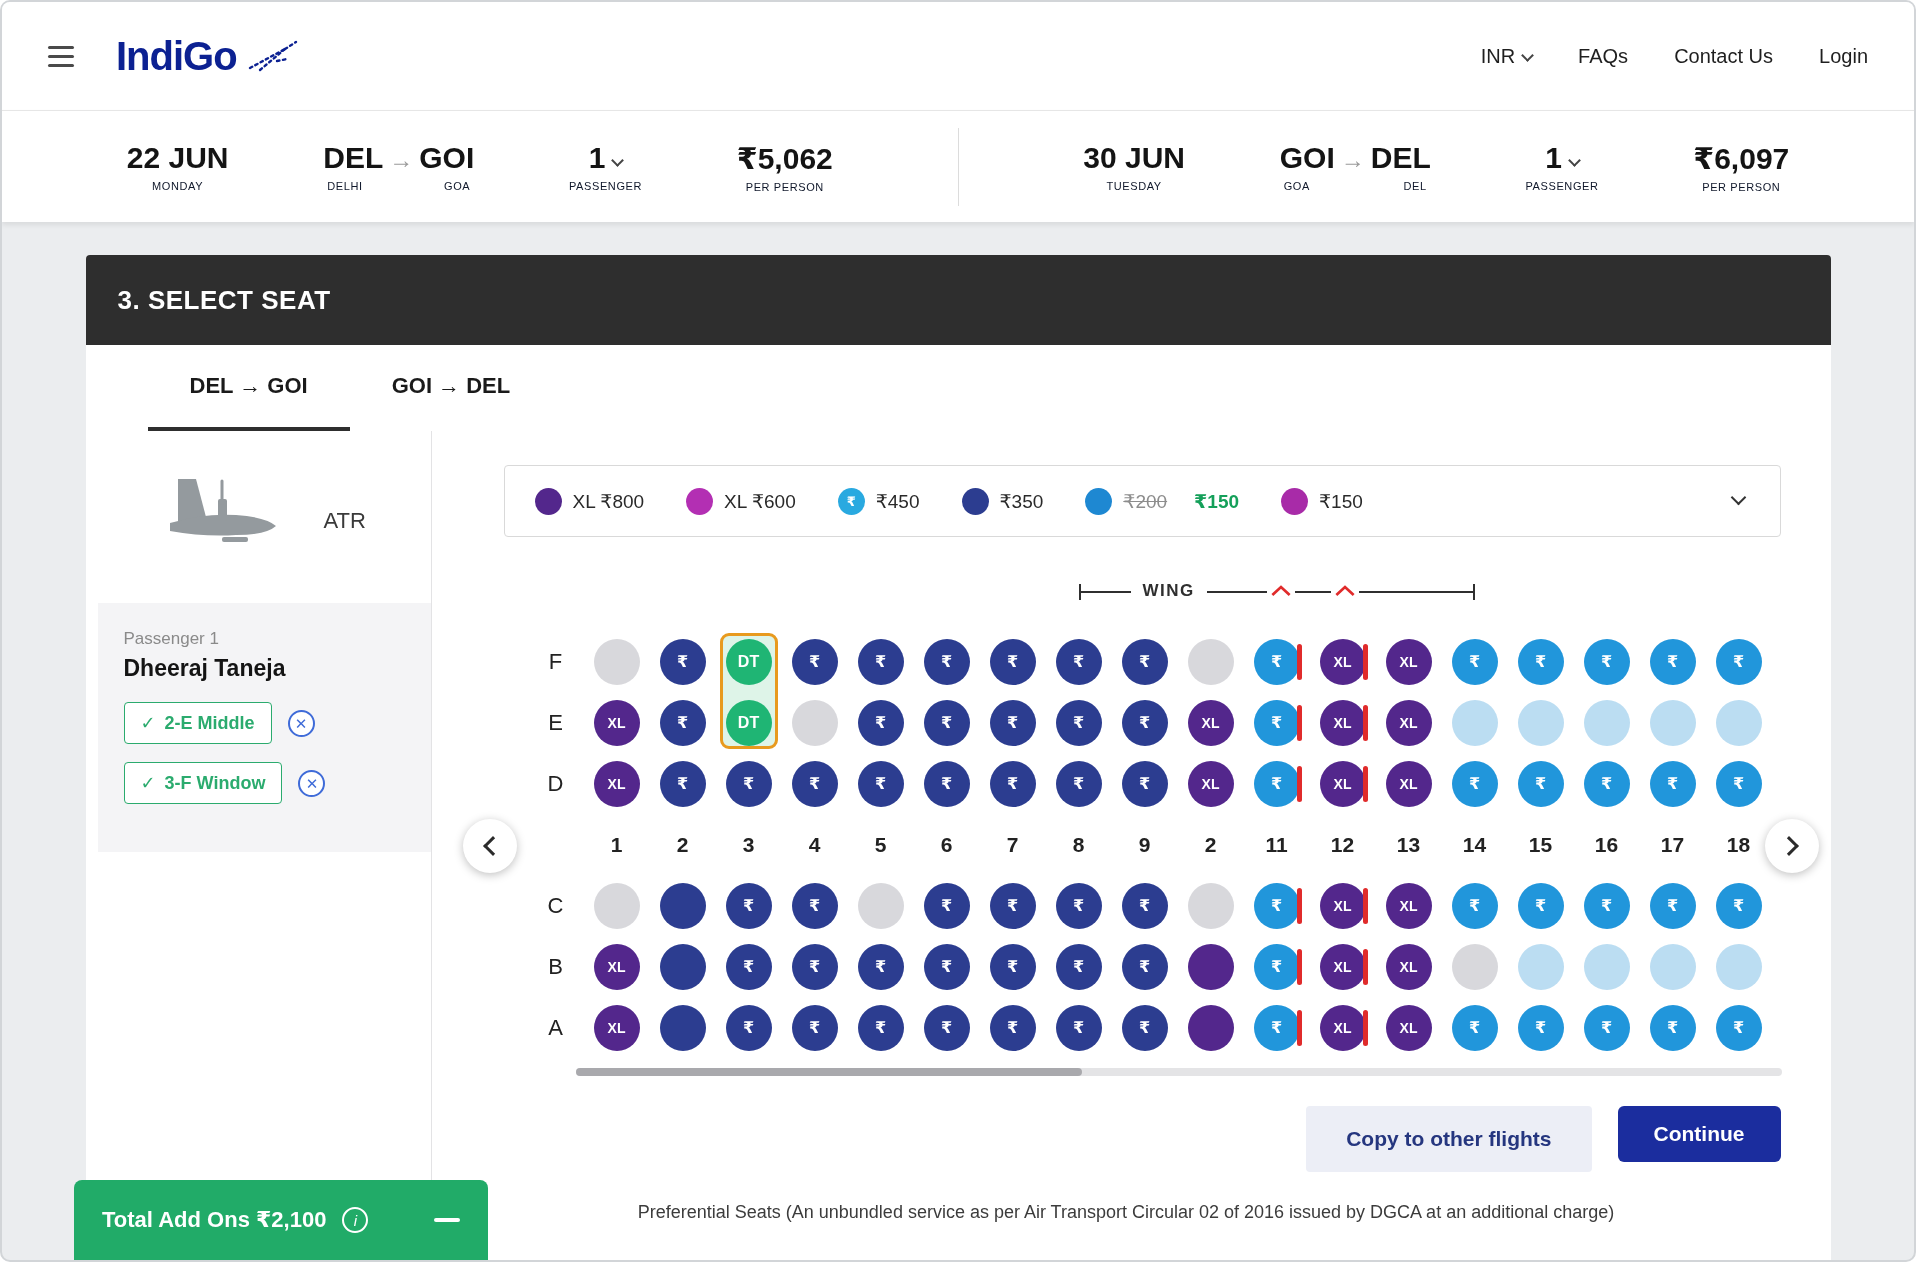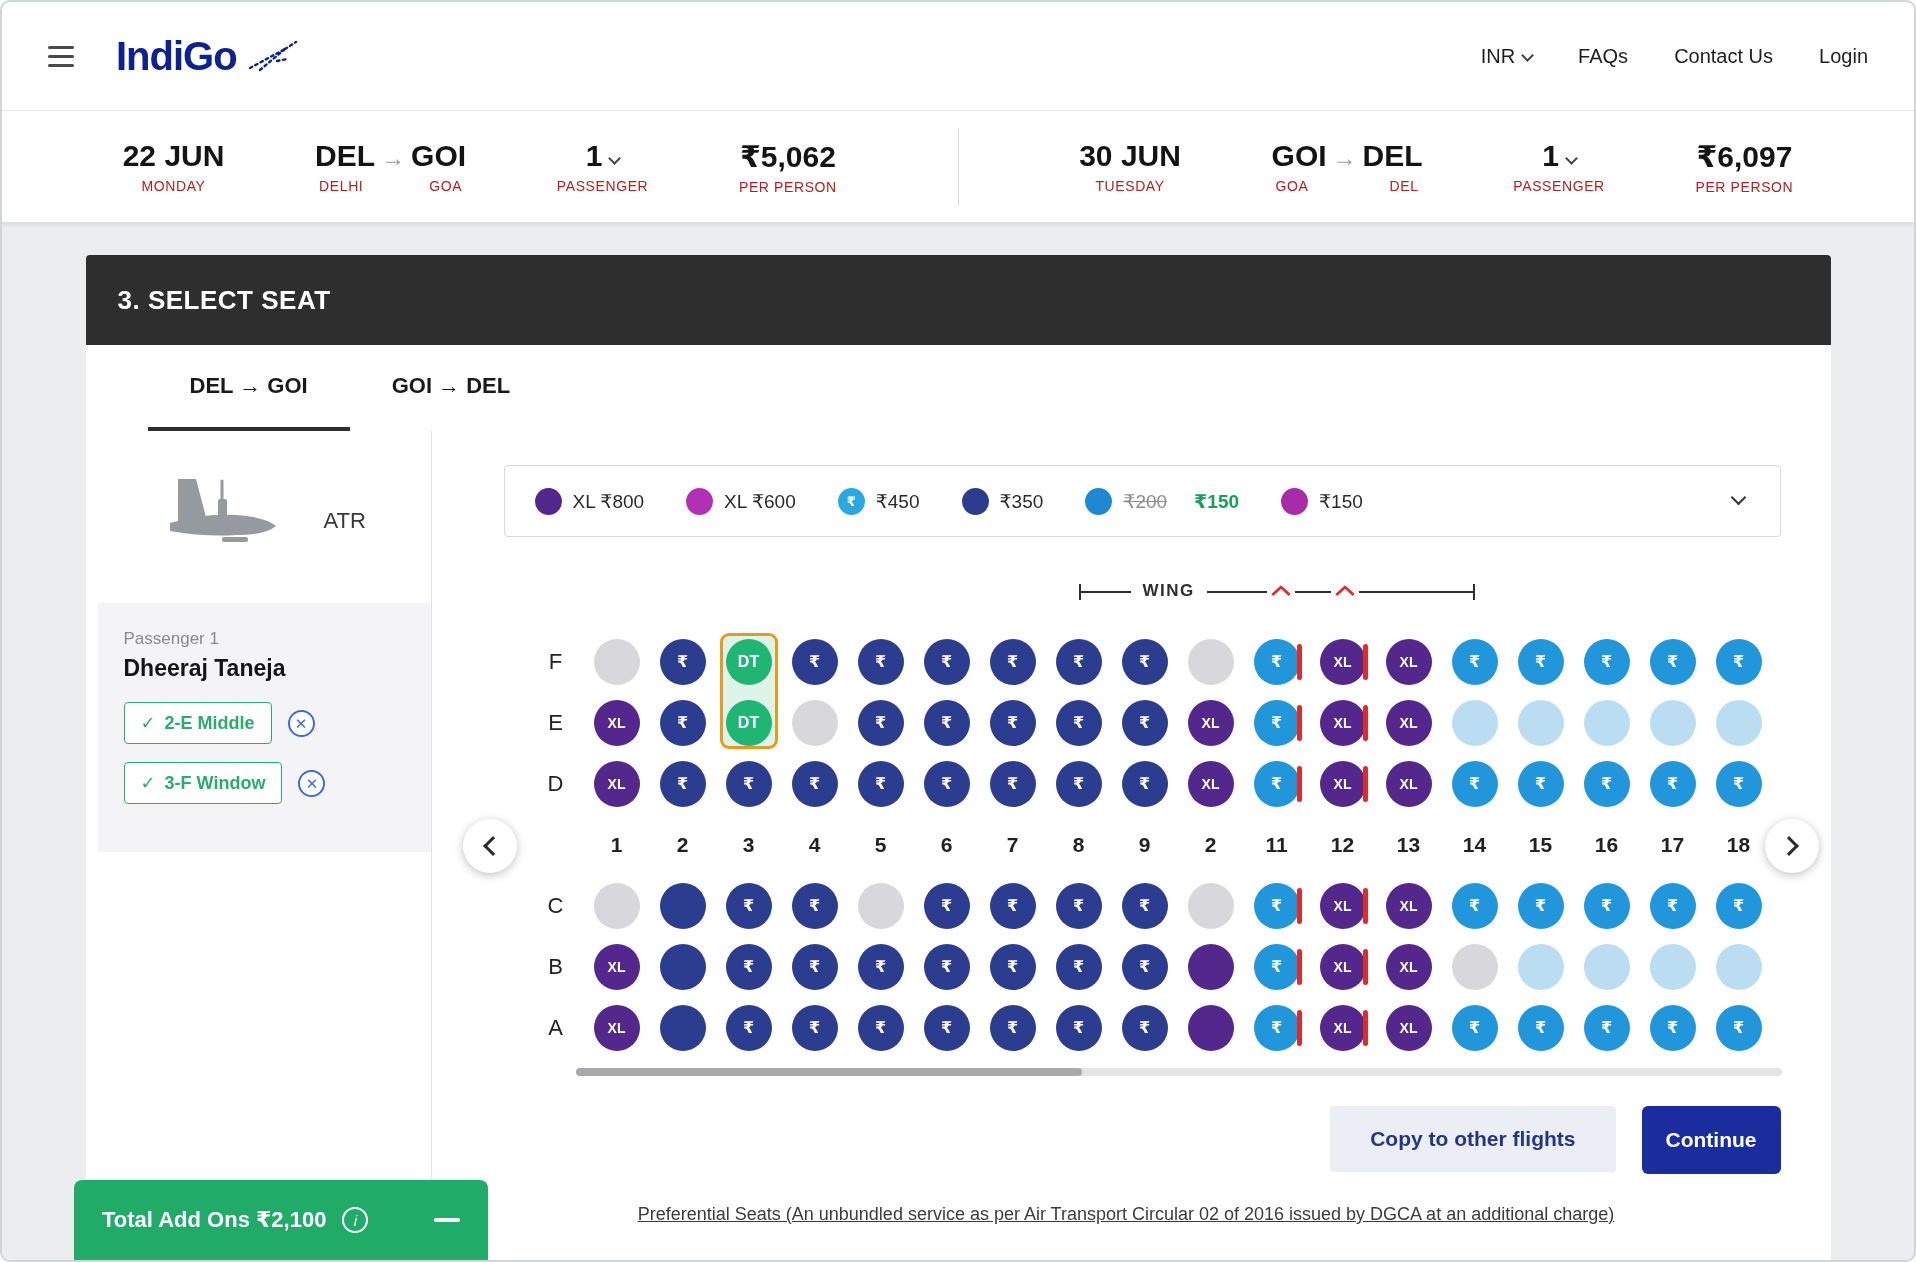--- a/index.html
+++ b/index.html
@@ -17,21 +17,21 @@
   .top-nav > * { cursor:pointer; }
   .chev { display:inline-block; width:9px; height:9px; border-right:2px solid #444; border-bottom:2px solid #444;
           transform:rotate(45deg); margin-left:8px; vertical-align:3px; }
 
   
   .flight-bar { height:112px; background:#fff; border-top:1px solid #e6e6e6; box-shadow:0 3px 5px rgba(0,0,0,.08);
                 display:flex; align-items:center; flex-shrink:0; position:relative; z-index:2; }
   .segment { flex:1; display:flex; align-items:center; justify-content:space-evenly; padding:0 30px; }
   .fb-group { text-align:center; }
   .fb-big { font-size:30px; font-weight:bold; color:#141414; white-space:nowrap; }
-  .fb-small { font-size:14px; color:#b91c1c; letter-spacing:.6px; margin-top:5px; }
+  .fb-small { font-size:11px; color:#0f172a; letter-spacing:.6px; margin-top:5px; }
   .fb-arrow { color:#9a9a9a; font-size:24px; margin:0 6px; font-weight:normal; }
   .fb-route-small { display:flex; justify-content:space-between; padding:0 4px; }
   .fb-divider { width:1px; height:78px; background:#dcdcdc; }
 
   
   .main { flex:1; padding-top:33px; }
   .card { background:#fff; width:1745px; margin:0 auto; min-height:1009px; border-radius:4px 4px 0 0; }
   .step-header { background:#2e2e2e; height:90px; display:flex; align-items:center; padding:0 32px; border-radius:4px 4px 0 0; }
   .step-title { color:#fff; font-size:26px; font-weight:bold; letter-spacing:.5px; }
   .step-sub { color:#f2f2f2; font-size:19px; margin-left:46px; }
@@ -99,23 +99,23 @@
   .nav-arrow.right { right:12px; top:388px; }
   .arrow-glyph { display:inline-block; width:14px; height:14px; border-right:3px solid #2b2b2b; border-bottom:3px solid #2b2b2b; }
   .nav-arrow.left .arrow-glyph { transform:rotate(135deg); margin-left:6px; }
   .nav-arrow.right .arrow-glyph { transform:rotate(-45deg); margin-right:6px; }
 
   
   .btn-row { display:flex; justify-content:flex-end; gap:26px; margin-top:30px; }
   .btn-copy { background:#eceef6; color:#25367f; font-size:21px; font-weight:bold; border:none; border-radius:4px;
               padding:0 40px; height:66px; cursor:pointer; font-family:inherit; }
   .btn-continue { background:#1b2d9e; color:#fff; font-size:21px; font-weight:bold; border:none; border-radius:6px;
-                  padding:0 24px; height:68px; cursor:pointer; font-family:inherit; }
-
-  .footnote { margin-top:30px; text-align:center; font-size:18px; color:#3c3c3c; padding-left:40px;text-decoration:underline; }
+                  padding:0 36px; height:56px; cursor:pointer; font-family:inherit; }
+
+  .footnote { margin-top:30px; text-align:center; font-size:18px; color:#3c3c3c; padding-left:40px; }
 
   
   .total-bar { position:absolute; left:72px; bottom:0; width:414px; height:80px; background:#21ab68;
                border-radius:8px 8px 0 0; display:flex; align-items:center; padding:0 28px; color:#fff; z-index:5; }
   .total-text { font-size:22px; font-weight:bold; }
   .info-icon { width:26px; height:26px; border:2px solid #fff; border-radius:50%; display:flex; align-items:center;
                justify-content:center; font-size:15px; font-style:italic; margin-left:16px; cursor:pointer; }
   .collapse-btn { margin-left:auto; width:26px; height:4px; background:#fff; border:none; border-radius:2px; cursor:pointer; }
 </style>
 </head>

